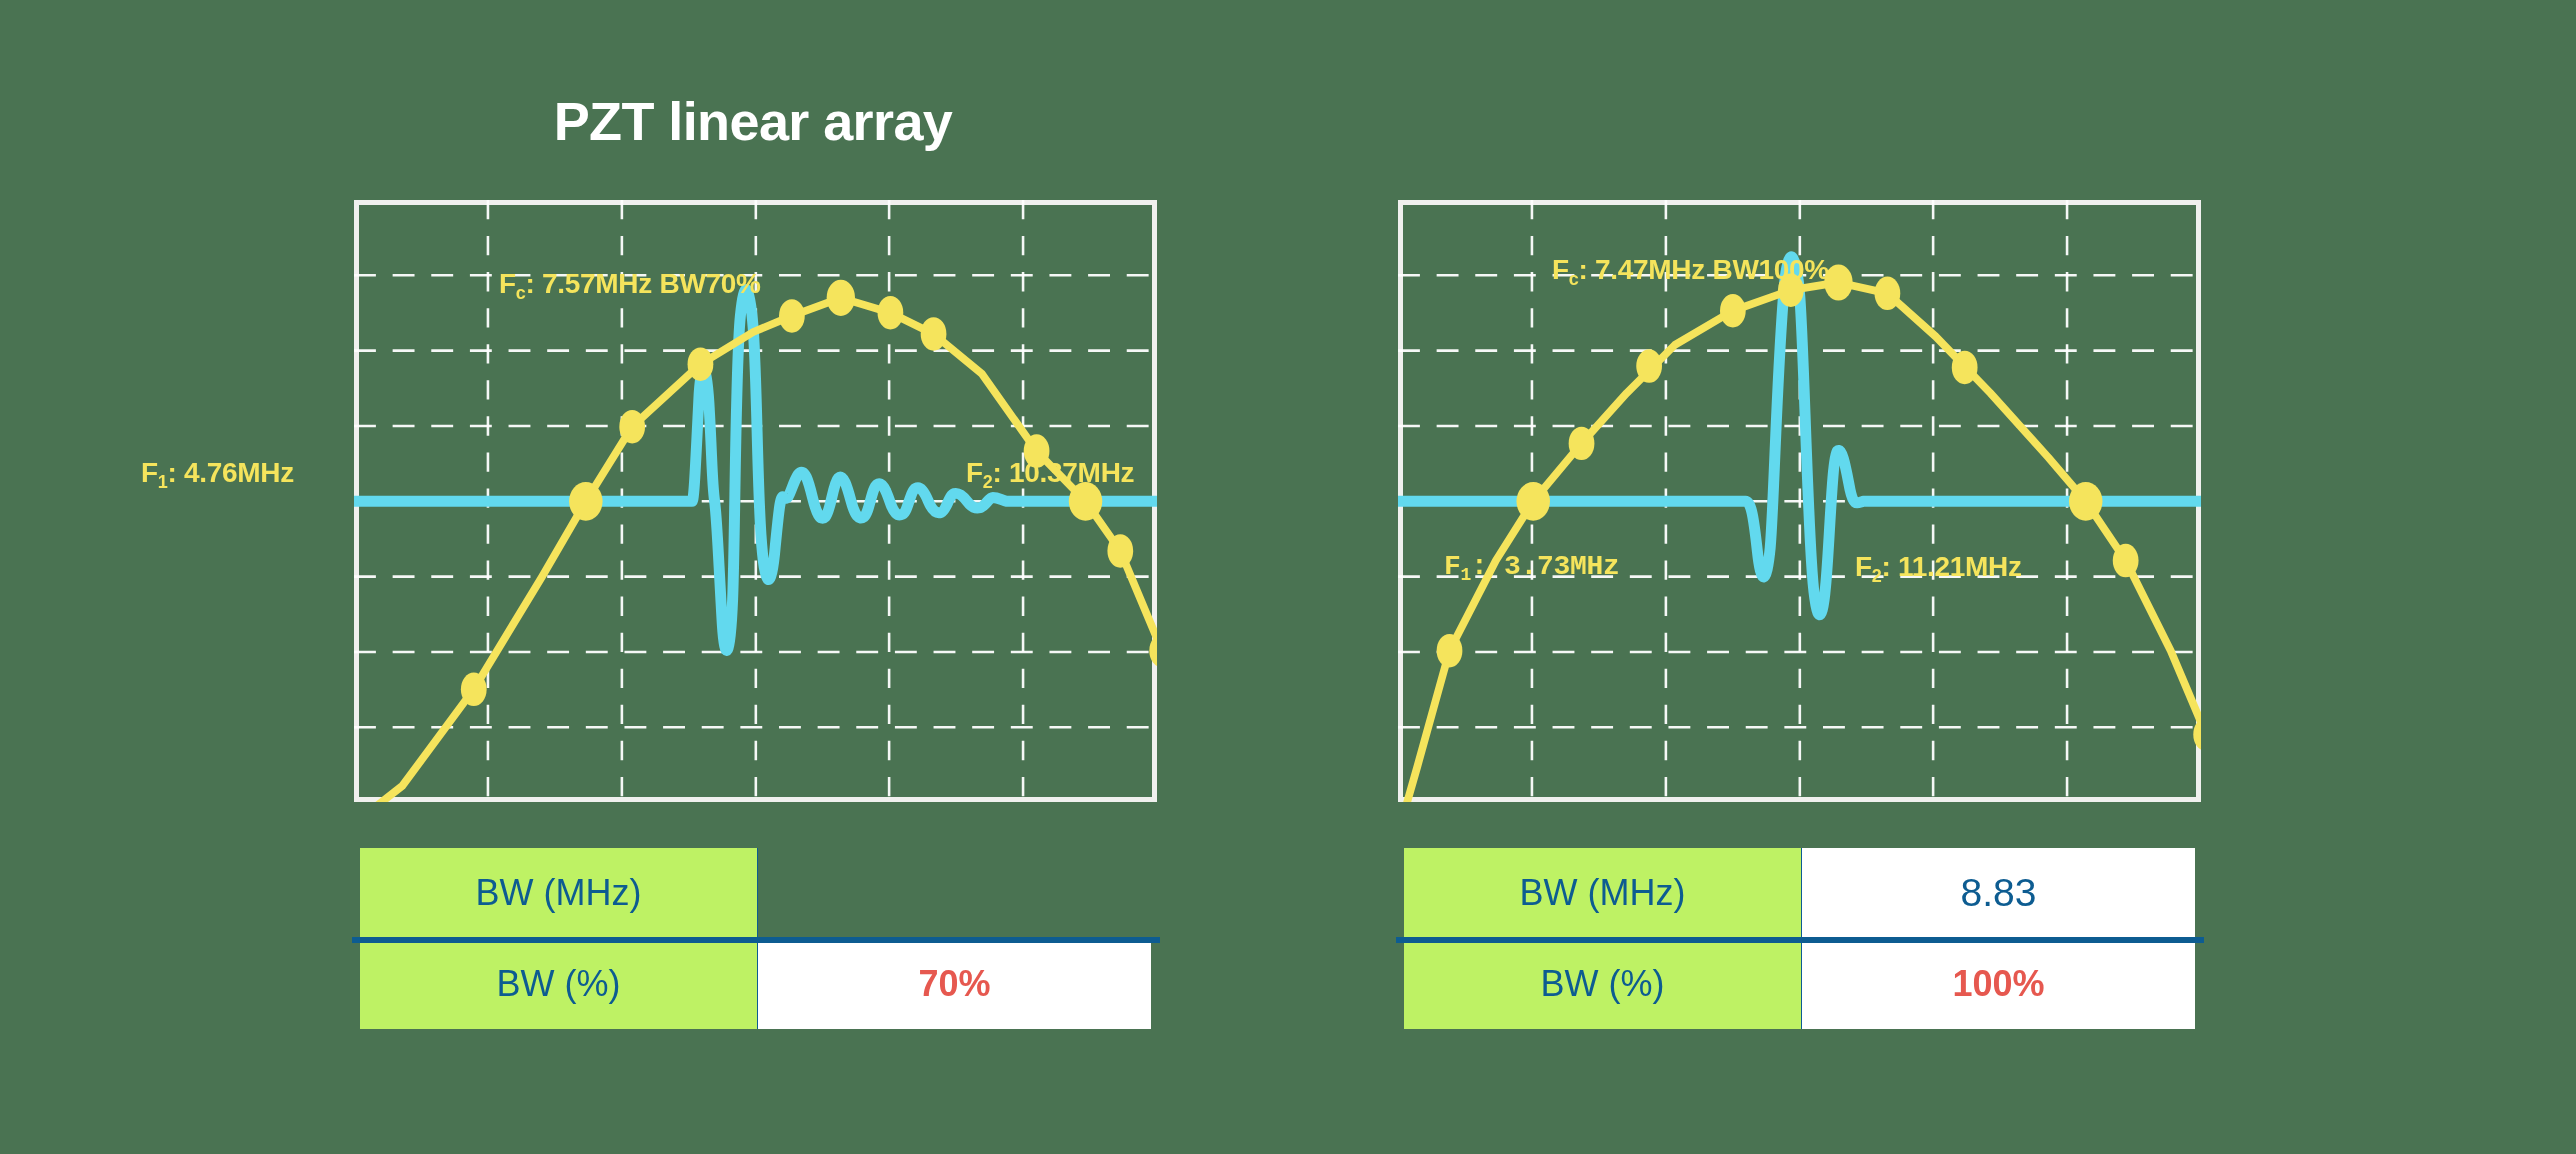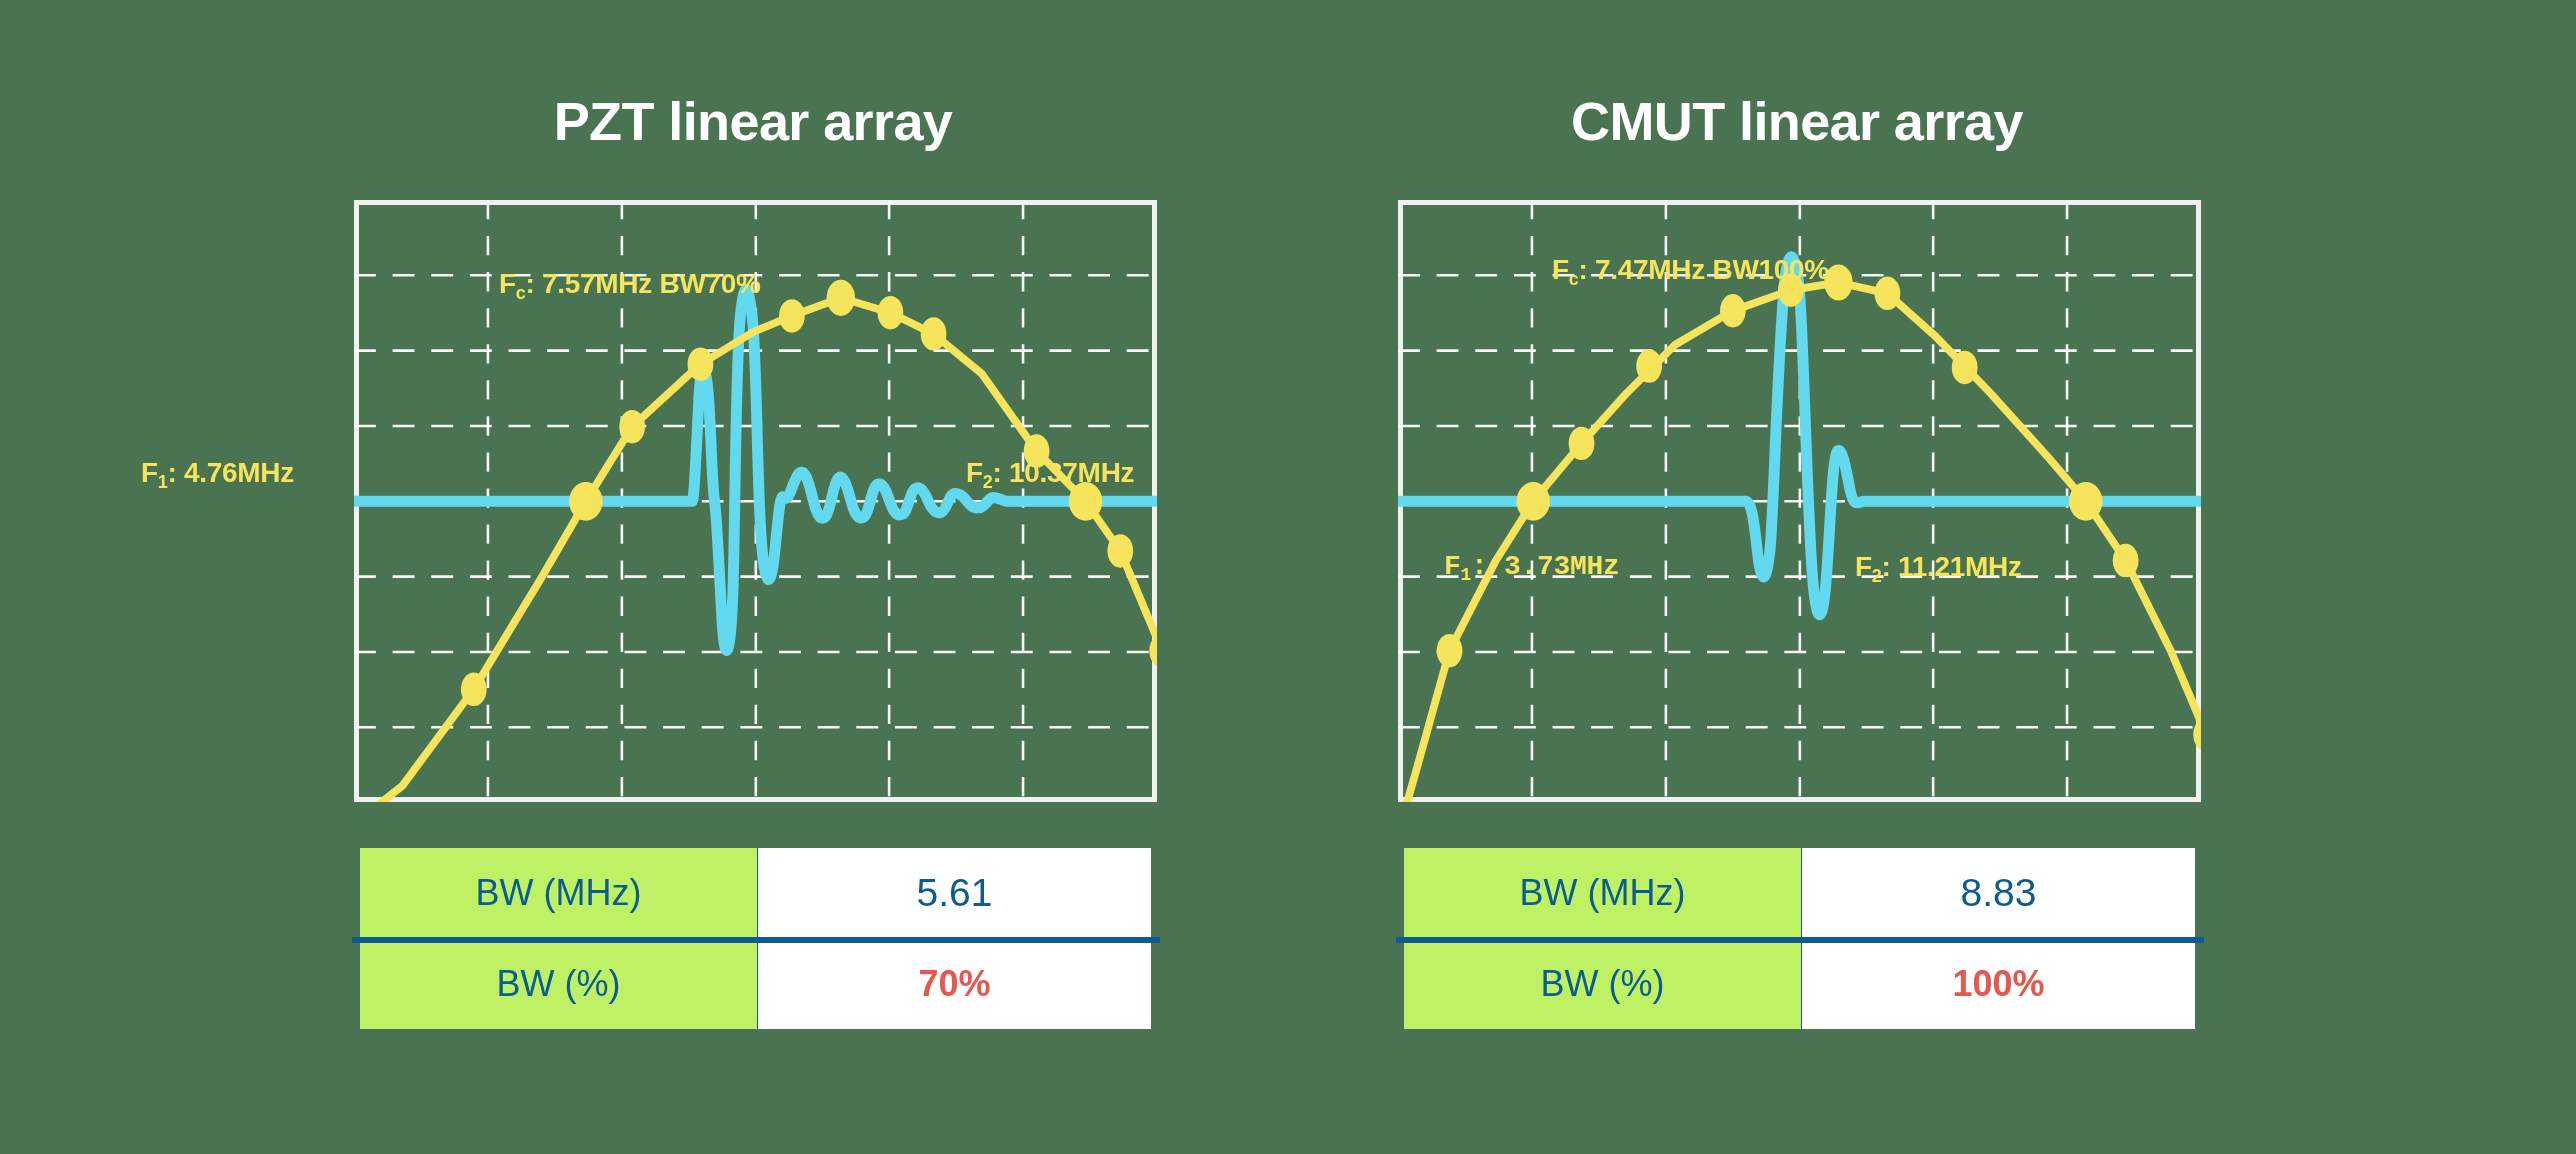--- a/index.html
+++ b/index.html
@@ -175,33 +175,31 @@
       <span>F</span><sub>1</sub><span>: 4.76MHz</span>
     </div>
 
     <div class="annot" style="left:696px;top:457px;">
       <span>F</span><sub>2</sub><span>: 10.37MHz</span>
     </div>
 
     <div class="table">
       <div class="trow">
         <div class="cell-label">BW (MHz)</div>
-        <div class="cell-value">5.61</div>
       </div>
       <div class="trow">
         <div class="cell-label">BW (%)</div>
         <div class="cell-value emph">70%</div>
       </div>
     </div>
     <div class="tbl-divider"></div>
   </div>
 
   <div class="panel right">
 
-    <div class="panel-title">CMUT linear array</div>
 
     <div class="plot-frame"></div>
 
     <svg class="plot-svg" viewBox="0 0 1247 935" preserveAspectRatio="none">
       <defs>
         <clipPath id="clipR">
             <rect x="0" y="0" width="1247" height="935"></rect>
           </clipPath>
       </defs>
       <g clip-path="url(#clipR)">

